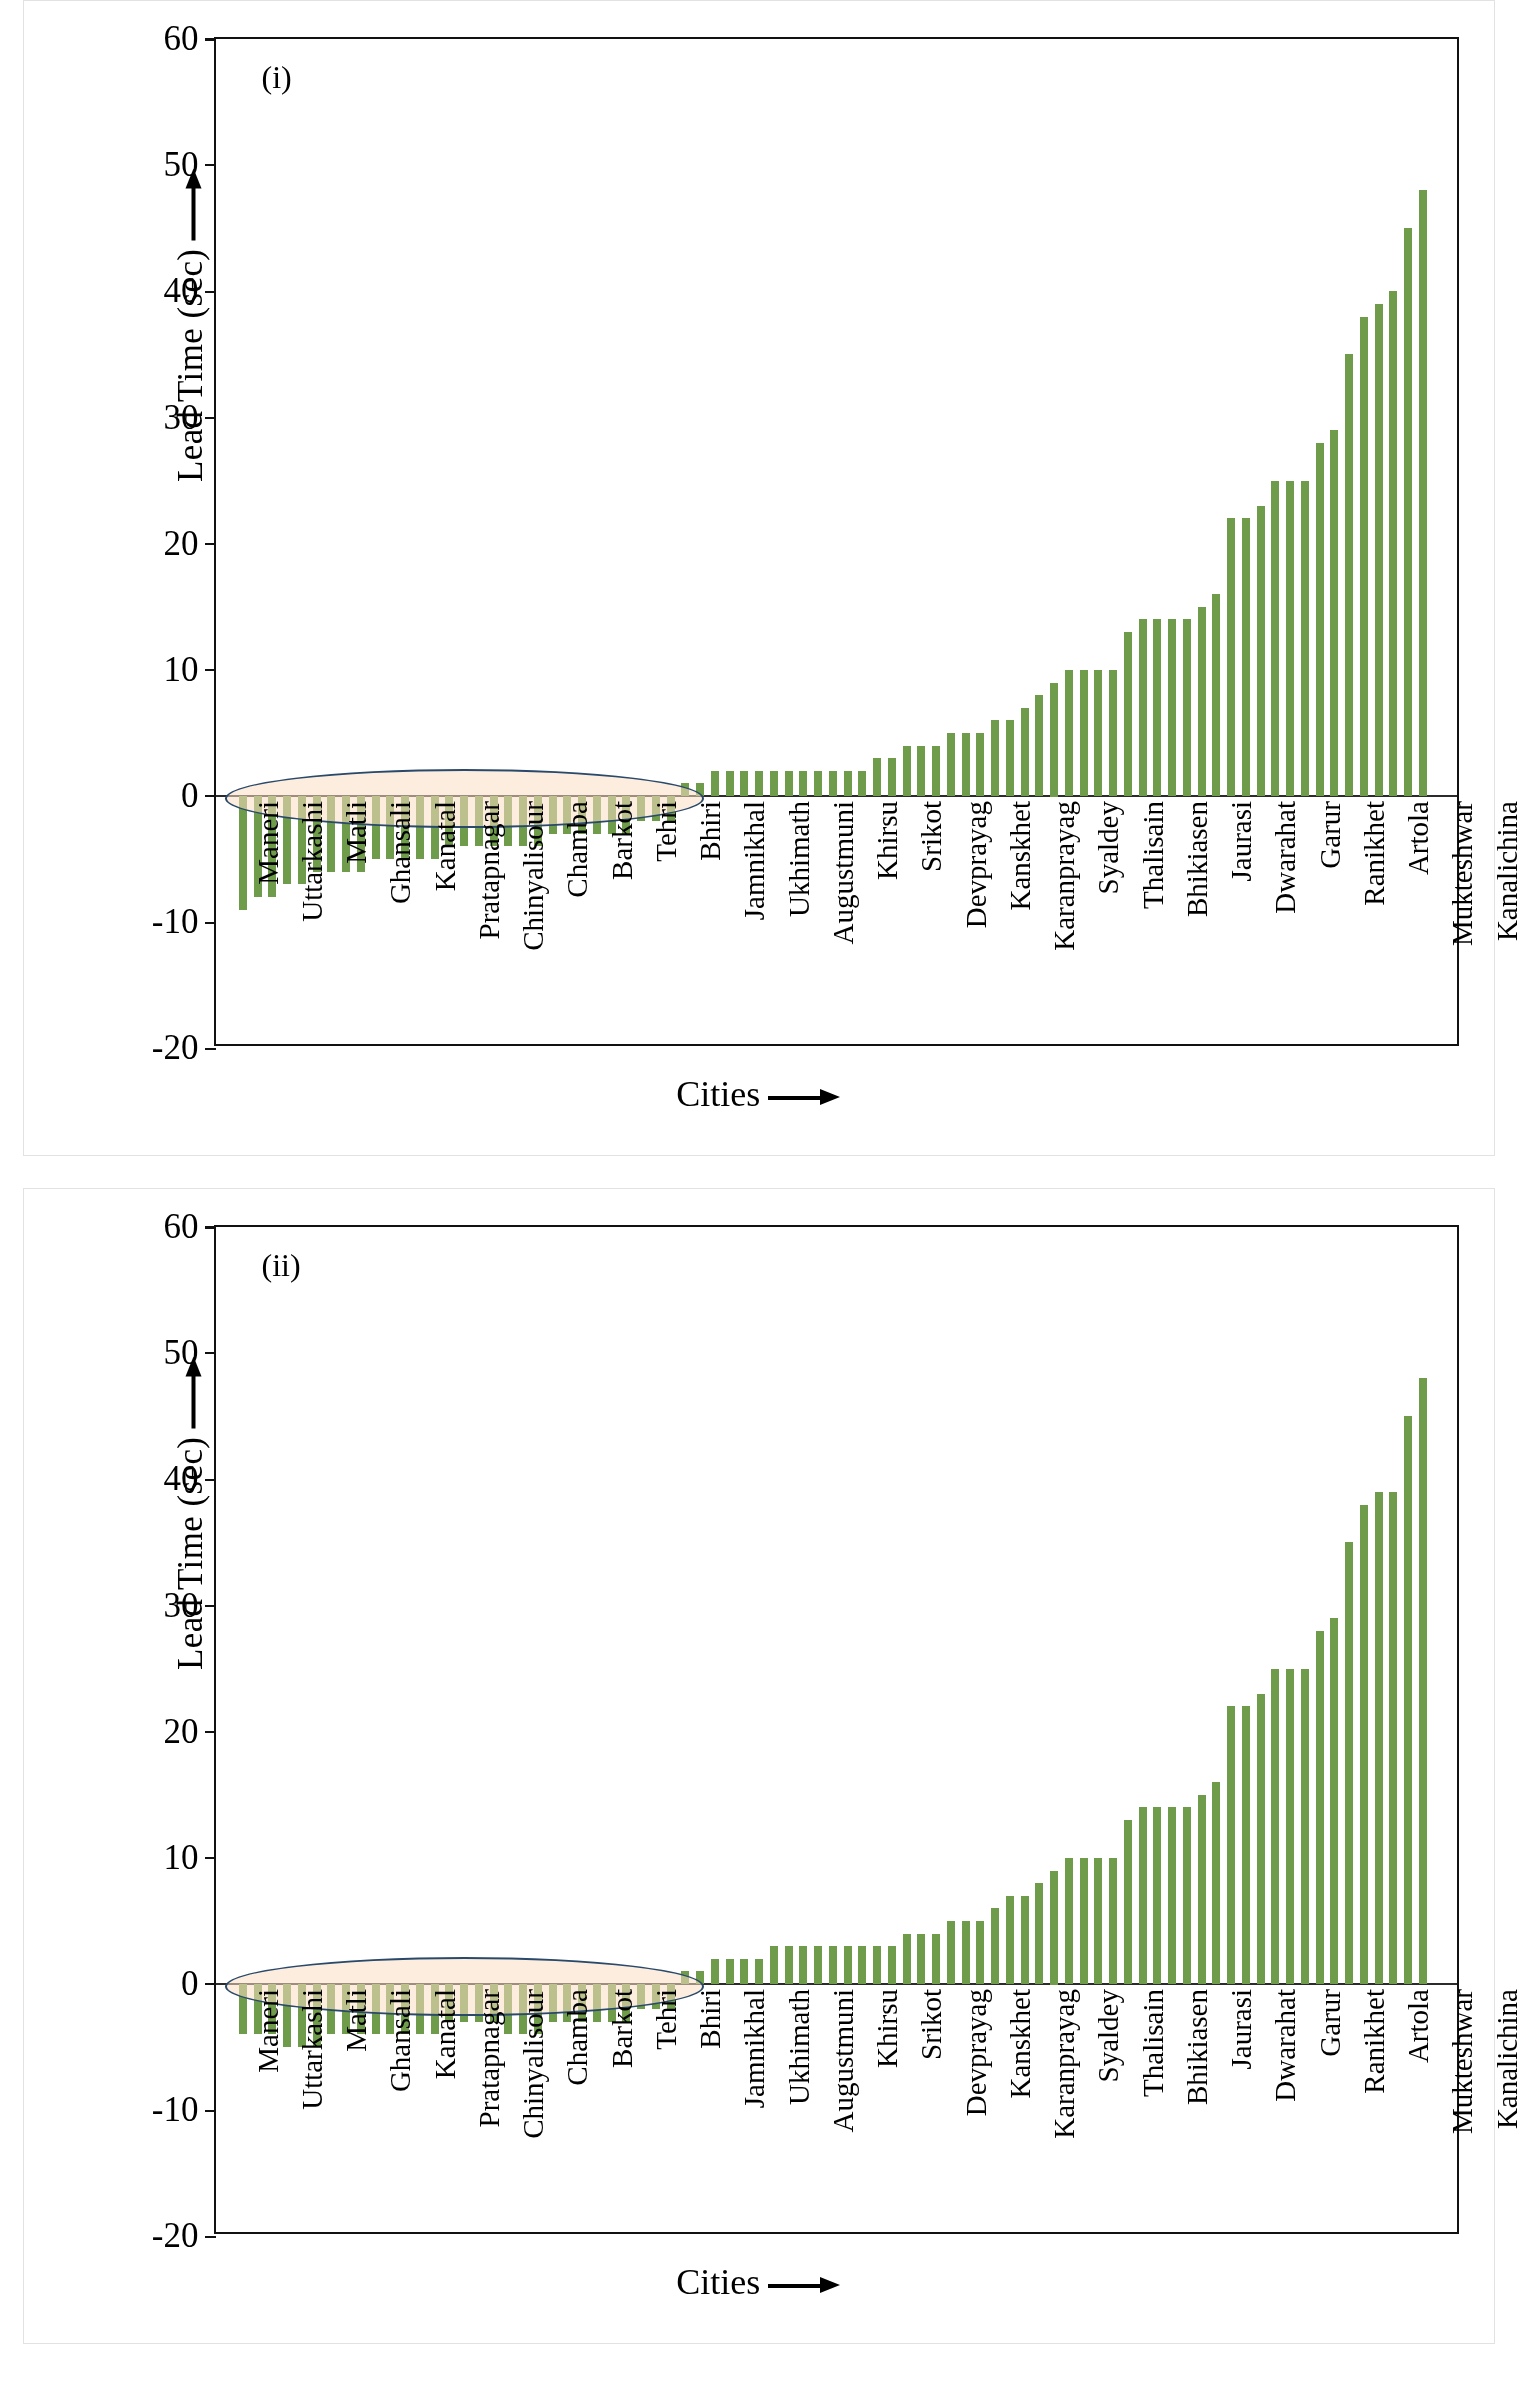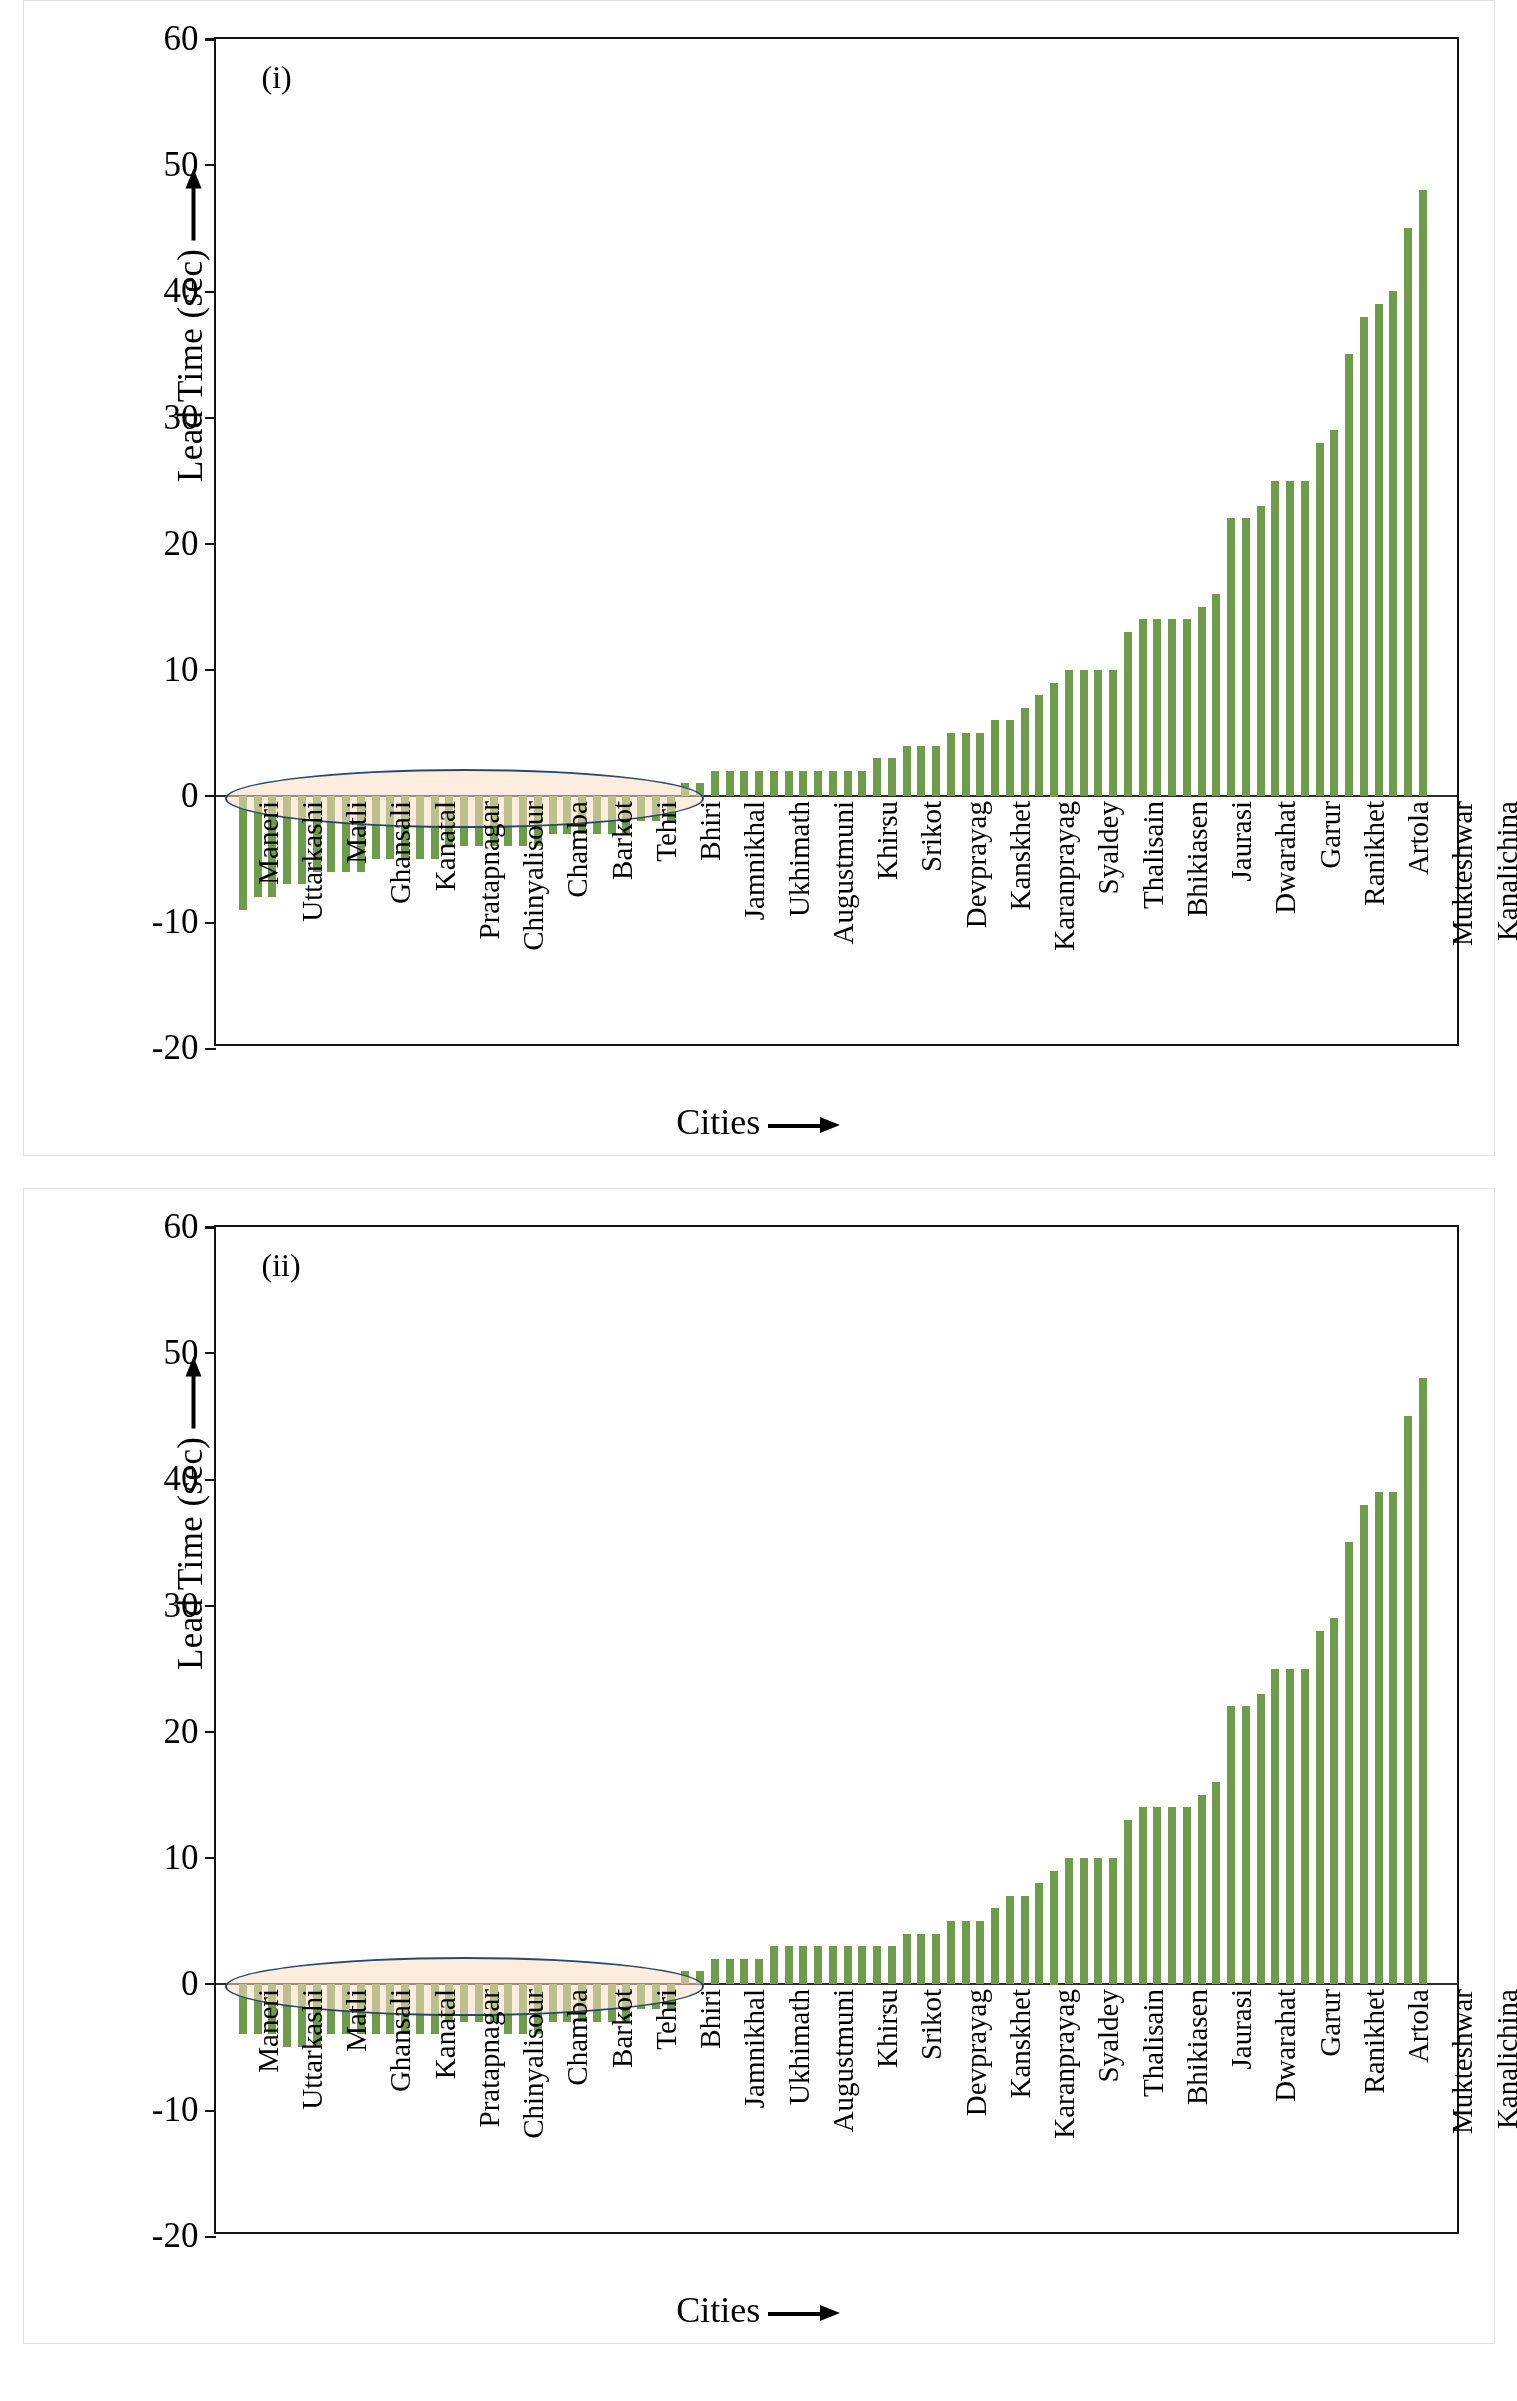--- a/index.html
+++ b/index.html
@@ -152,21 +152,20 @@
     transform-origin: left top;
     transform: rotate(-90deg) translate(-100%, 0);
   }
   .xlabel {
     position: absolute;
     left: 0;
     width: 100%;
     text-align: center;
     font-size: 36px;
     white-space: nowrap;
-    margin-top: 28px;
   }
   .gap {
     height: 32px;
     width: 100%;
   }
 </style>
 </head>
 <body>
 
 <div class="page">

